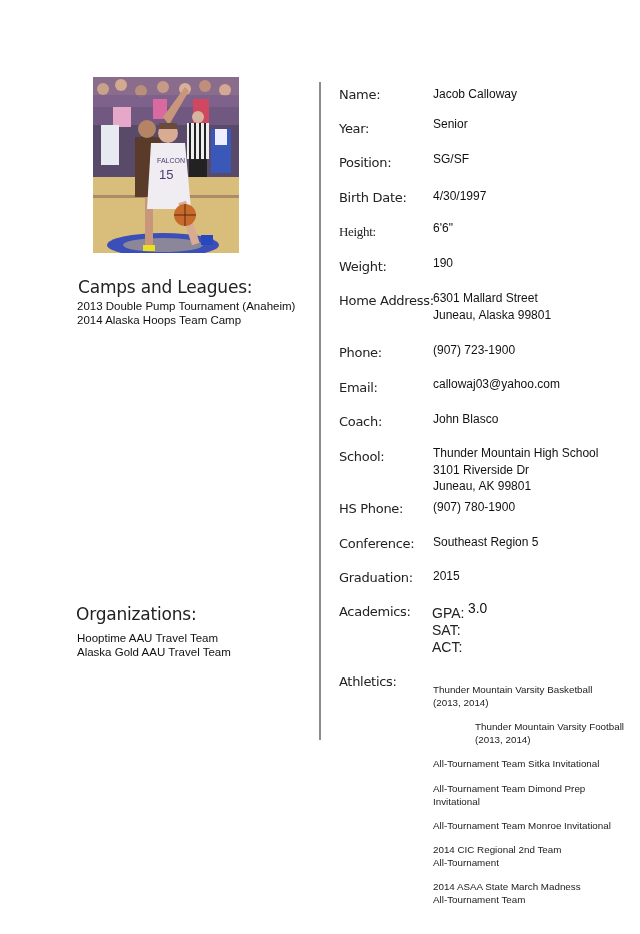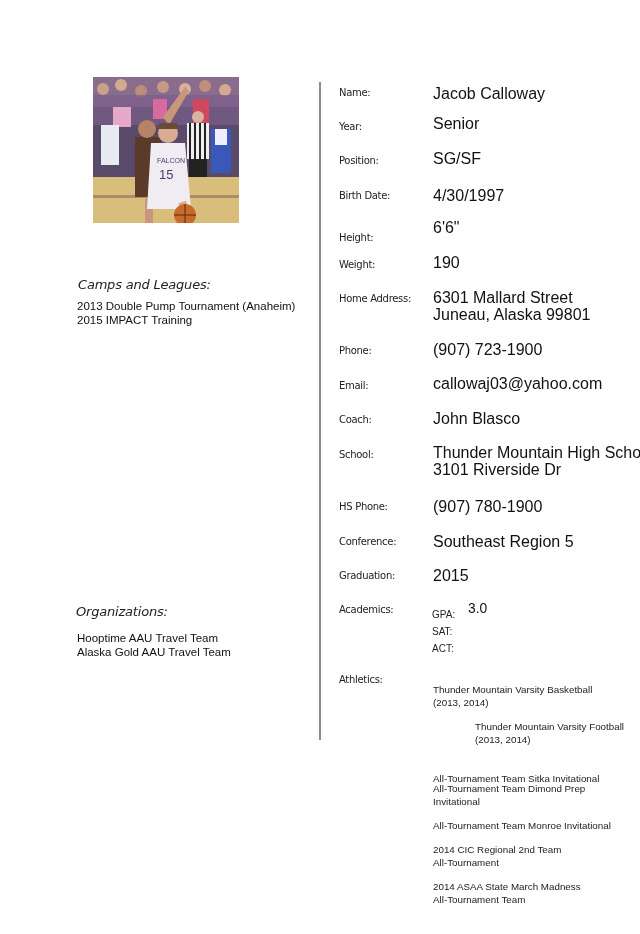--- a/index.html
+++ b/index.html
@@ -1,26 +1,26 @@
 <!DOCTYPE html>
 <html><head>
   <meta charset="utf-8">
   <style>
     html, body { margin: 0; padding: 0; background: #ffffff; }
     body { width: 640px; height: 934px; position: relative; overflow: hidden; font-family: "Liberation Sans", sans-serif; color: #111; }
     .abs { position: absolute; }
-    .photo { left: 93px; top: 77px; width: 146px; height: 146px; overflow: hidden; background: #c9b58a; }
+    .photo { left: 93px; top: 77px; width: 146px; height: 176px; overflow: hidden; background: #c9b58a; }
     .photo svg { display: block; }
-    .sec-heading { font-family: "DejaVu Sans", sans-serif; font-size: 13px; color: #222; letter-spacing: -0.2px; font-style: italic; }
+    .sec-heading { font-family: "DejaVu Sans", sans-serif; font-size: 17px; color: #222; letter-spacing: -0.2px; }
     .list { font-size: 11.5px; line-height: 13.6px; color: #111; }
     .list div { white-space: nowrap; }
     .divider { left: 319px; top: 82px; width: 2px; height: 658px; background: #8c8c8c; }
-    .label { left: 339px; font-family: "DejaVu Sans", sans-serif; font-size: 10px; color: #222; letter-spacing: -0.3px; white-space: nowrap; }
-    .value { left: 433px; font-size: 16px; color: #111; line-height: 16.5px; white-space: nowrap; }
-    .acad-label { font-size: 10px; color: #222; }
+    .label { left: 339px; font-family: "DejaVu Sans", sans-serif; font-size: 13px; color: #222; letter-spacing: -0.3px; white-space: nowrap; }
+    .value { left: 433px; font-size: 12px; color: #111; line-height: 16.5px; white-space: nowrap; }
+    .acad-label { font-size: 14px; color: #222; }
     .ath-item { left: 433px; font-size: 9.8px; line-height: 12.5px; color: #222; white-space: nowrap; }
   </style>
 </head>
 <body>
 
 <div class="abs photo">
   <svg width="146" height="191" viewBox="0 0 146 191" xmlns="http://www.w3.org/2000/svg">
 
     <rect x="0" y="0" width="146" height="100" fill="#5a4a6a"></rect>
     <rect x="0" y="0" width="146" height="30" fill="#8a6c8c"></rect>
@@ -70,21 +70,21 @@
     <rect x="108" y="158" width="12" height="10" fill="#2848c0"></rect>
 
     <circle cx="92" cy="138" r="11" fill="#c86a2a"></circle>
     <path d="M81 138 L103 138 M92 127 L92 149" stroke="#5a2a10" stroke-width="1"></path>
   </svg>
 </div>
 
 <div class="abs sec-heading" style="left:78px; top:277px;">Camps and Leagues:</div>
 <div class="abs list" style="left:77px; top:300px;">
   <div>2013 Double Pump Tournament (Anaheim)</div>
-  <div>2015 IMPACT Training</div>
+  <div>2014 Alaska Hoops Team Camp</div>
 </div>
 
 <div class="abs sec-heading" style="left:76px; top:604px;">Organizations:</div>
 <div class="abs list" style="left:77px; top:632px;">
   <div>Hooptime AAU Travel Team</div>
   <div>Alaska Gold AAU Travel Team</div>
 </div>
 
 <div class="abs divider"></div>
 
@@ -93,21 +93,21 @@
 
 <div class="abs label" style="top:121px;">Year:</div>
 <div class="abs value" style="top:116px;">Senior</div>
 
 <div class="abs label" style="top:155px;">Position:</div>
 <div class="abs value" style="top:151px;">SG/SF</div>
 
 <div class="abs label" style="top:190px;">Birth Date:</div>
 <div class="abs value" style="top:188px;">4/30/1997</div>
 
-<div class="abs label" style="top:232px;">Height:</div>
+<div class="abs label" style="top:224px;font-family:Liberation Serif, serif;">Height:</div>
 <div class="abs value" style="top:220px;">6'6"</div>
 
 <div class="abs label" style="top:259px;">Weight:</div>
 <div class="abs value" style="top:255px;">190</div>
 
 <div class="abs label" style="top:293px;">Home Address:</div>
 <div class="abs value" style="top:290px;">
   <div>6301 Mallard Street</div>
   <div>Juneau, Alaska 99801</div>
 </div>
@@ -118,20 +118,21 @@
 <div class="abs label" style="top:380px;">Email:</div>
 <div class="abs value" style="top:376px;">callowaj03@yahoo.com</div>
 
 <div class="abs label" style="top:414px;">Coach:</div>
 <div class="abs value" style="top:411px;">John Blasco</div>
 
 <div class="abs label" style="top:449px;">School:</div>
 <div class="abs value" style="top:445px;">
   <div>Thunder Mountain High School</div>
   <div>3101 Riverside Dr</div>
+  <div>Juneau, AK 99801</div>
 </div>
 
 <div class="abs label" style="top:501px;">HS Phone:</div>
 <div class="abs value" style="top:499px;">(907) 780-1900</div>
 
 <div class="abs label" style="top:536px;">Conference:</div>
 <div class="abs value" style="top:534px;">Southeast Region 5</div>
 
 <div class="abs label" style="top:570px;">Graduation:</div>
 <div class="abs value" style="top:568px;">2015</div>
@@ -155,21 +156,21 @@
 <div class="abs label" style="top:674px;">Athletics:</div>
 
 <div class="abs ath-item" style="top:684px;">
   <div>Thunder Mountain Varsity Basketball</div>
   <div>(2013, 2014)</div>
 </div>
 <div class="abs ath-item" style="top:721px;margin-left:42px;">
   <div>Thunder Mountain Varsity Football</div>
   <div>(2013, 2014)</div>
 </div>
-<div class="abs ath-item" style="top:758px;margin-top:15px;">
+<div class="abs ath-item" style="top:758px;">
   <div>All-Tournament Team Sitka Invitational</div>
 </div>
 <div class="abs ath-item" style="top:783px;">
   <div>All-Tournament Team Dimond Prep</div>
   <div>Invitational</div>
 </div>
 <div class="abs ath-item" style="top:820px;">
   <div>All-Tournament Team Monroe Invitational</div>
 </div>
 <div class="abs ath-item" style="top:844px;">

